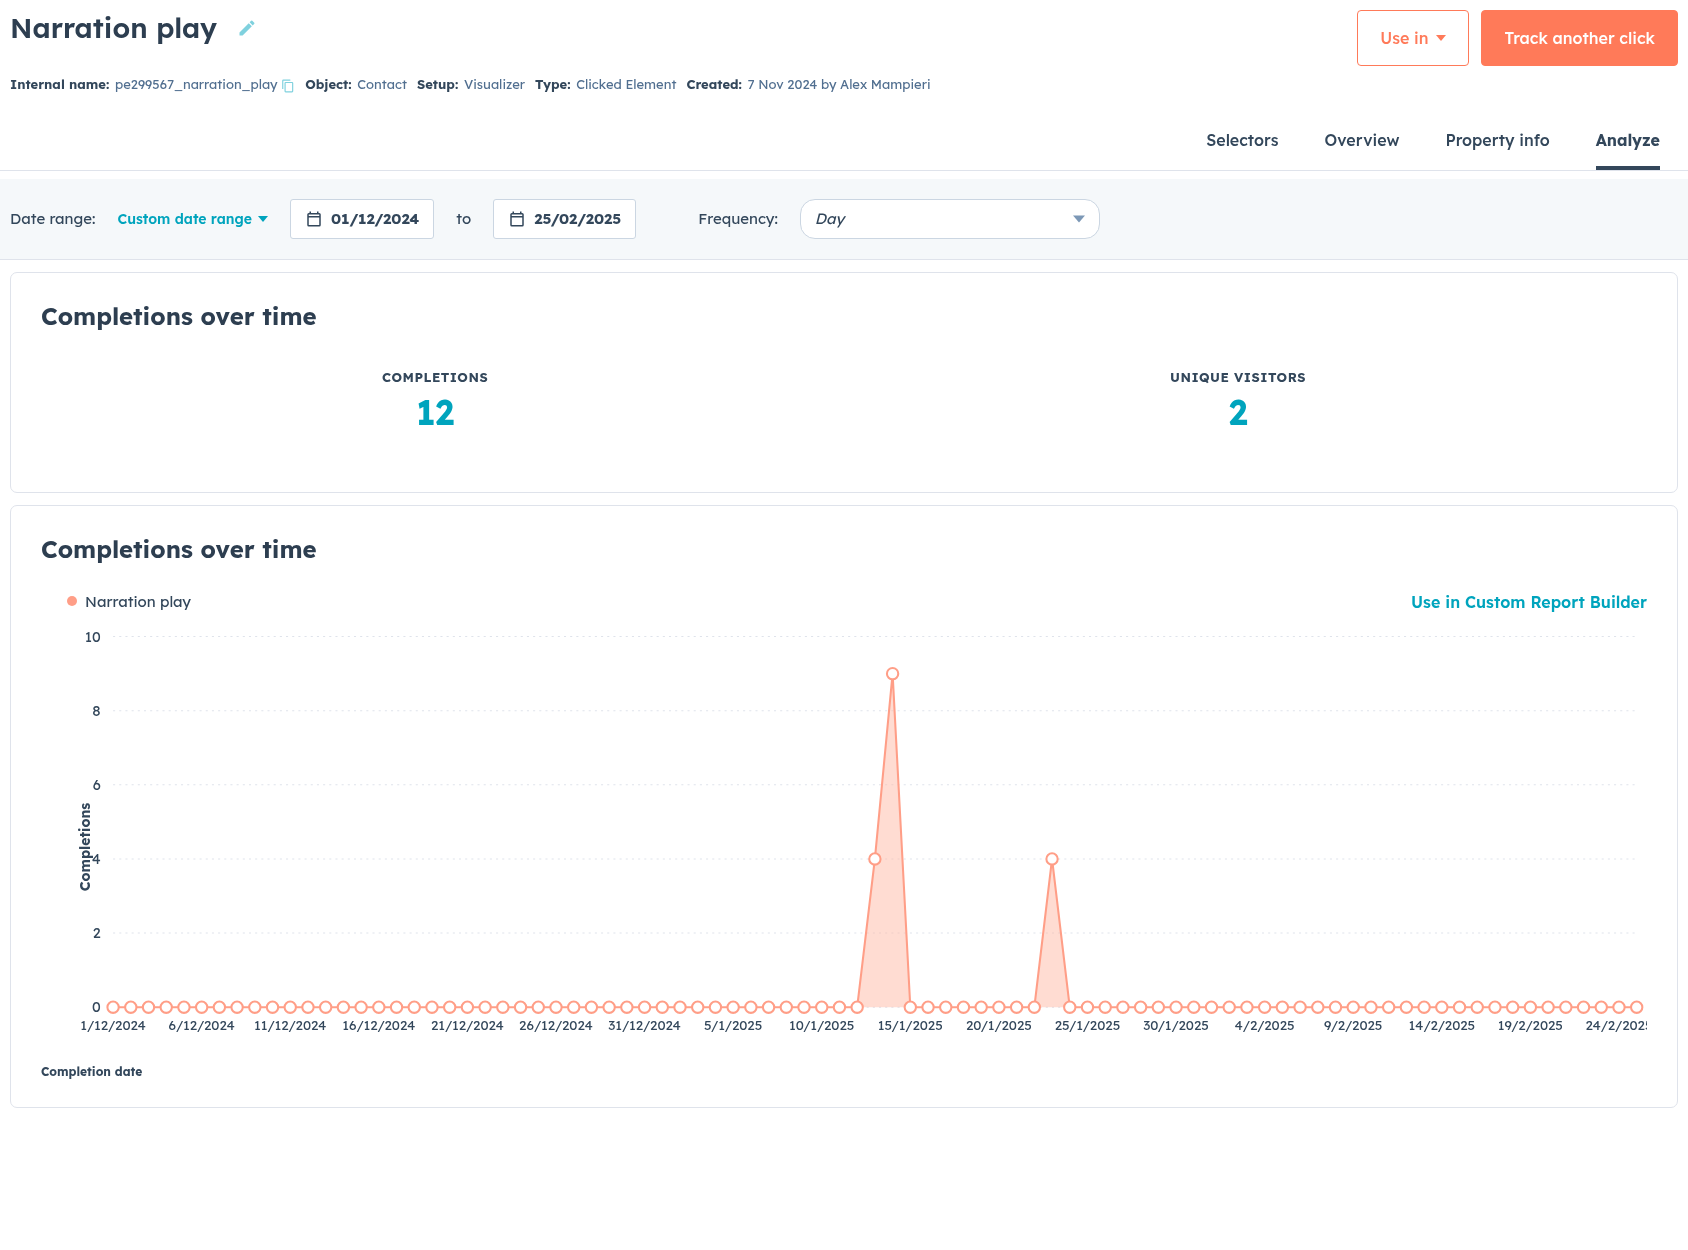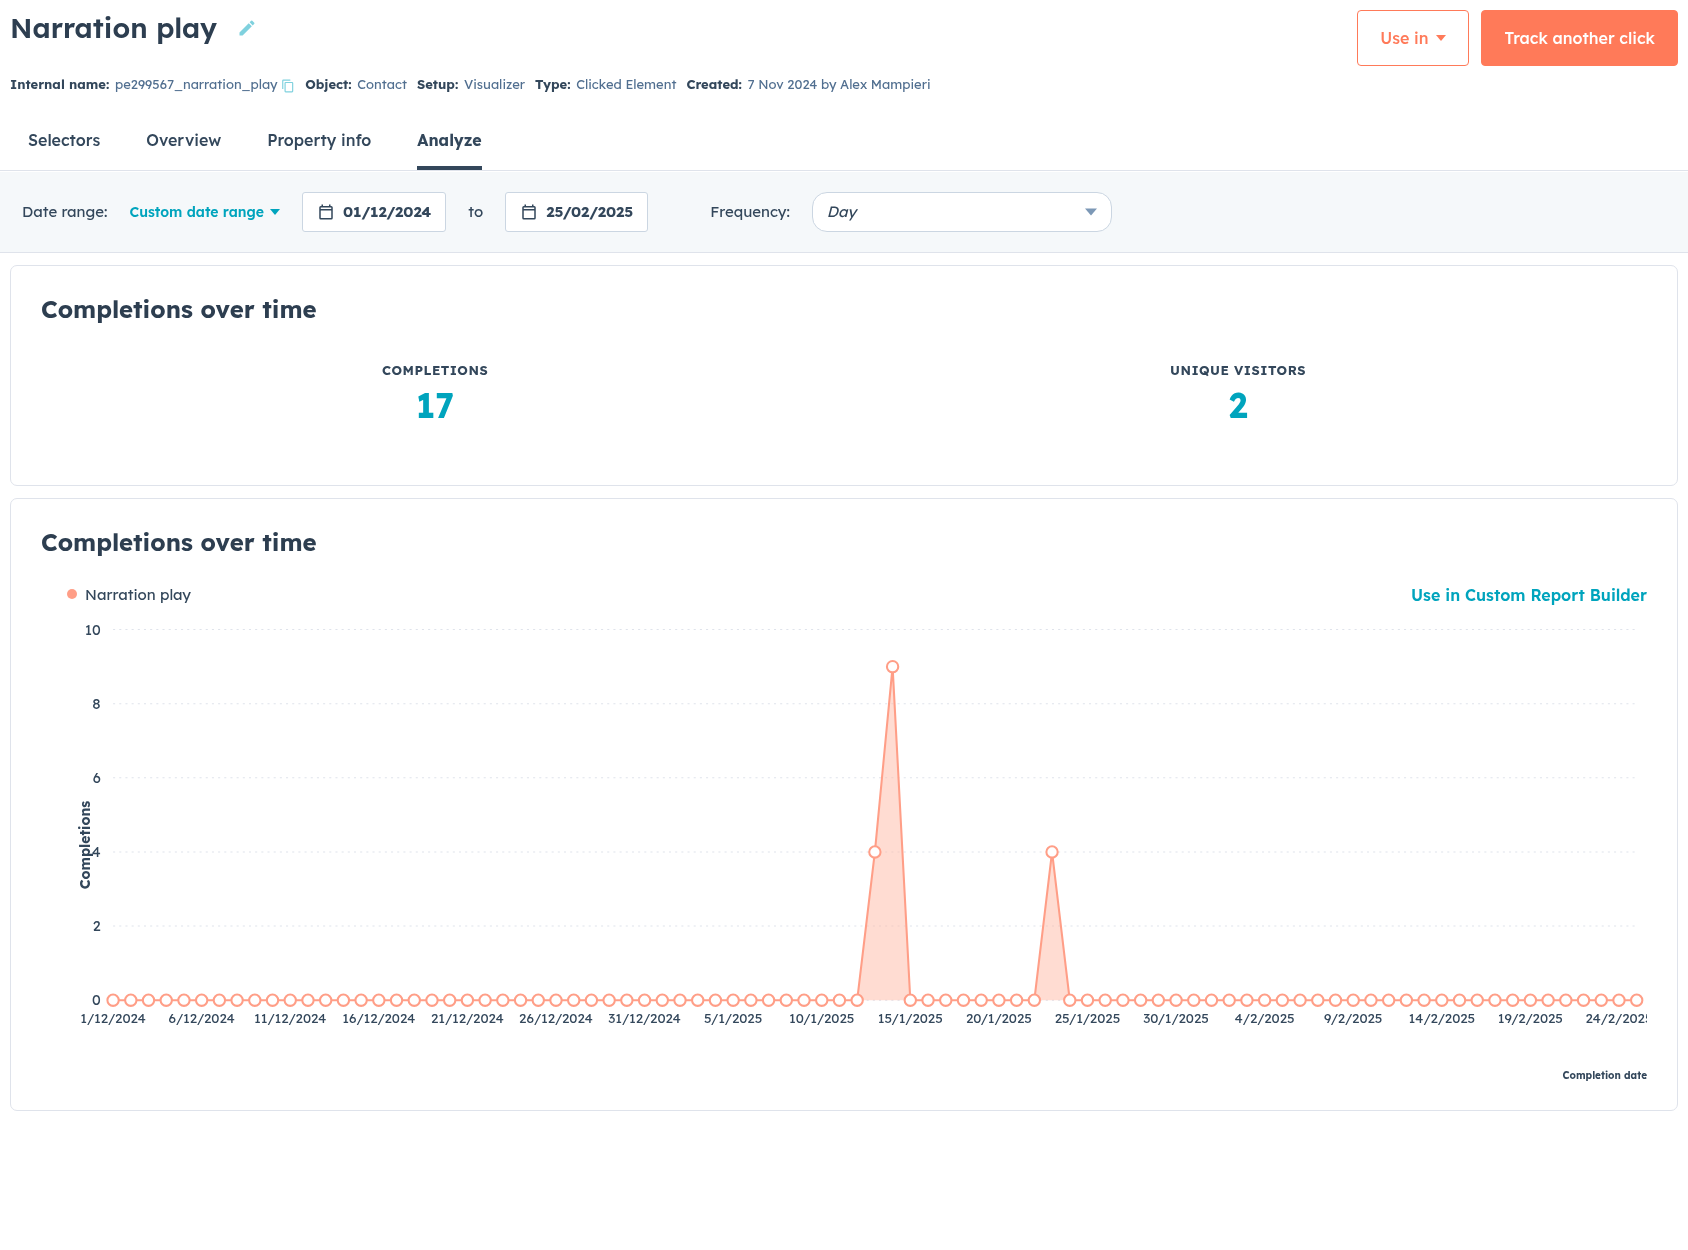--- a/index.html
+++ b/index.html
@@ -44,31 +44,32 @@
   }
   .caret-down{margin-left:8px;width:10px;height:10px}
   .meta-line{color:var(--navy);font-size:13px;margin:4px 0;display:flex;flex-wrap:wrap;gap:10px;align-items:center}
   .meta-line .lbl{font-weight:700;margin-right:2px}
   .meta-line .val{color:var(--text-light);font-weight:400}
   .copy-icon{width:14px;height:14px;color:#7fd1de;vertical-align:middle;cursor:pointer}
   nav.tabs{
     display:flex;gap:46px;padding:18px 28px 0 28px;
     border-top:1px solid transparent;
     margin-top:18px;
+    justify-content:flex-end;
   }
   .tabs-bottom{border-bottom:1px solid var(--card-border);margin:0 -10px}
   .tab{
     padding:0 0 16px 0;color:var(--navy);font-size:16px;font-weight:500;cursor:pointer;
     border-bottom:4px solid transparent;
   }
   .tab.active{font-weight:700;border-bottom-color:var(--navy)}
   .toolbar{
     background:var(--bg);
-    padding:20px 22px;
-    margin:1px -10px;
+    padding:20px 10px;
+    margin:8px -10px;
     display:flex;align-items:center;gap:22px;
     border-bottom:1px solid var(--card-border);
   }
   .toolbar .lbl{font-size:15px;color:var(--navy)}
   .link-select{
     color:var(--teal);font-weight:600;display:inline-flex;align-items:center;gap:6px;cursor:pointer;
   }
   .date-input{
     display:inline-flex;align-items:center;gap:8px;
     border:1px solid var(--border);border-radius:3px;
@@ -95,21 +96,21 @@
   .legend-item{display:flex;align-items:center;gap:8px;font-size:15px;color:var(--navy);margin-left:26px}
   .legend-dot{width:10px;height:10px;border-radius:50%;background:#ff9e87;display:inline-block}
   .report-link{color:var(--teal);font-weight:600;font-size:16px;cursor:pointer}
   .chart-wrap{position:relative;width:100%;}
   svg.chart{width:100%;height:auto;display:block}
   .ylabel{
     position:absolute;left:0;top:50%;transform:translateY(-50%) rotate(-90deg);
     transform-origin:center;font-size:14px;font-weight:700;color:var(--navy);
     white-space:nowrap;
   }
-  .xlabel{text-align:right;font-size:10px;font-weight:700;color:var(--navy);margin-top:18px}
+  .xlabel{text-align:left;font-size:12px;font-weight:700;color:var(--navy);margin-top:6px}
 </style>
 </head>
 <body>
 
 <div class="page">
   <div class="header-row">
     <div class="title-wrap">
       <h1 class="title">Narration play</h1>
       <svg class="edit-icon" viewBox="0 0 24 24" fill="currentColor">
           <path d="M3 17.25V21h3.75L17.81 9.94l-3.75-3.75L3 17.25zM20.71 7.04a1 1 0 0 0 0-1.41l-2.34-2.34a1 1 0 0 0-1.41 0l-1.83 1.83 3.75 3.75 1.83-1.83z"></path>
@@ -192,21 +193,21 @@
           <path d="M0 0l5 6 5-6z"></path>
         </svg>
     </span>
   </div>
 
   <div class="card">
     <h2>Completions over time</h2>
     <div class="stats-row">
       <div class="stat">
         <div class="stat-label">COMPLETIONS</div>
-        <div class="stat-val">17</div>
+        <div class="stat-val">12</div>
       </div>
       <div class="stat">
         <div class="stat-label">UNIQUE VISITORS</div>
         <div class="stat-val">2</div>
       </div>
     </div>
   </div>
 
   <div class="card">
     <h2>Completions over time</h2>

